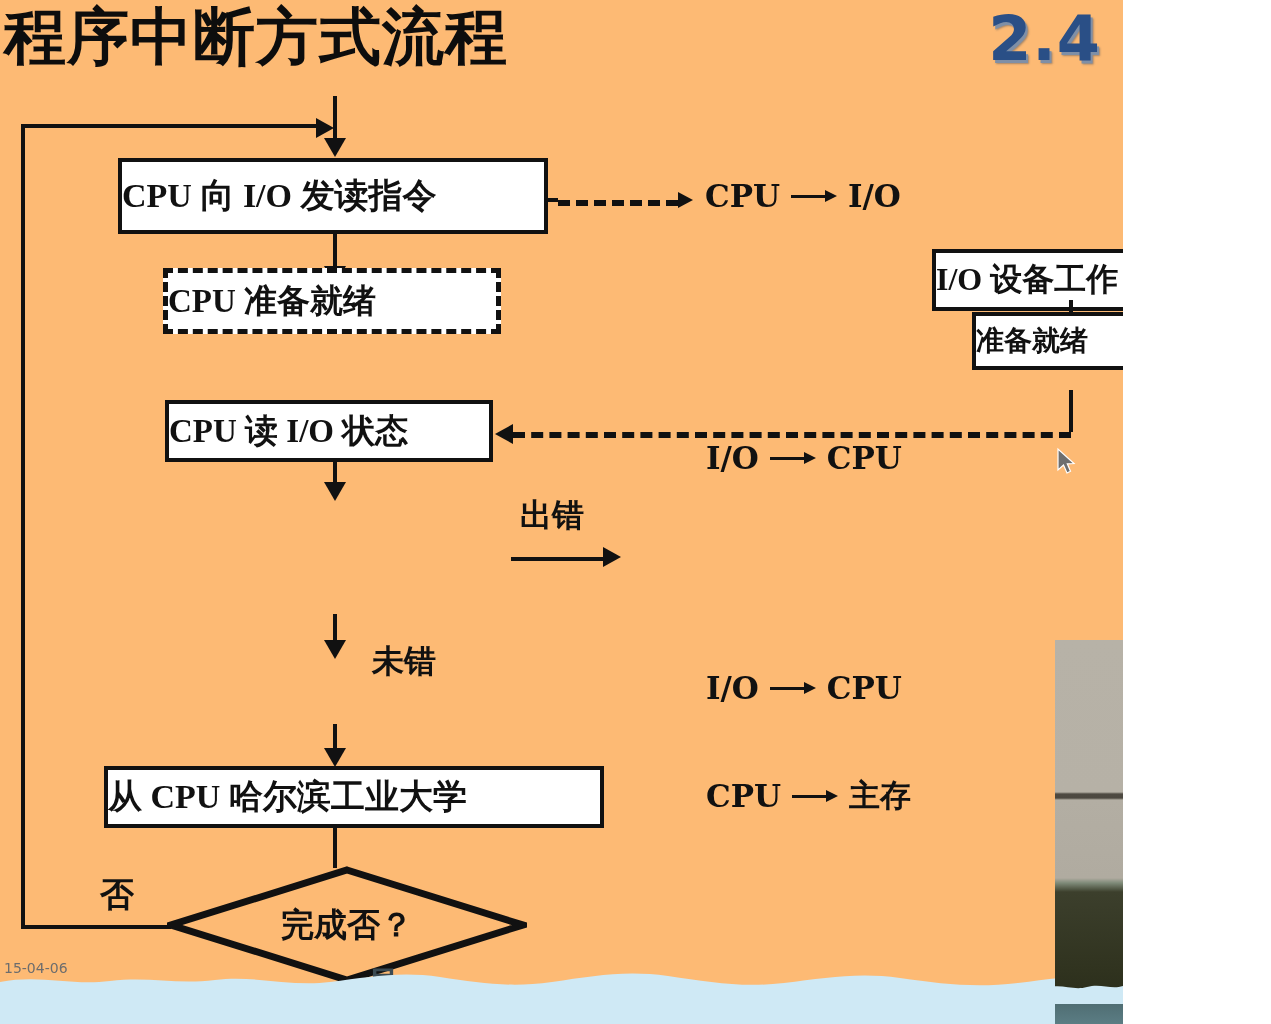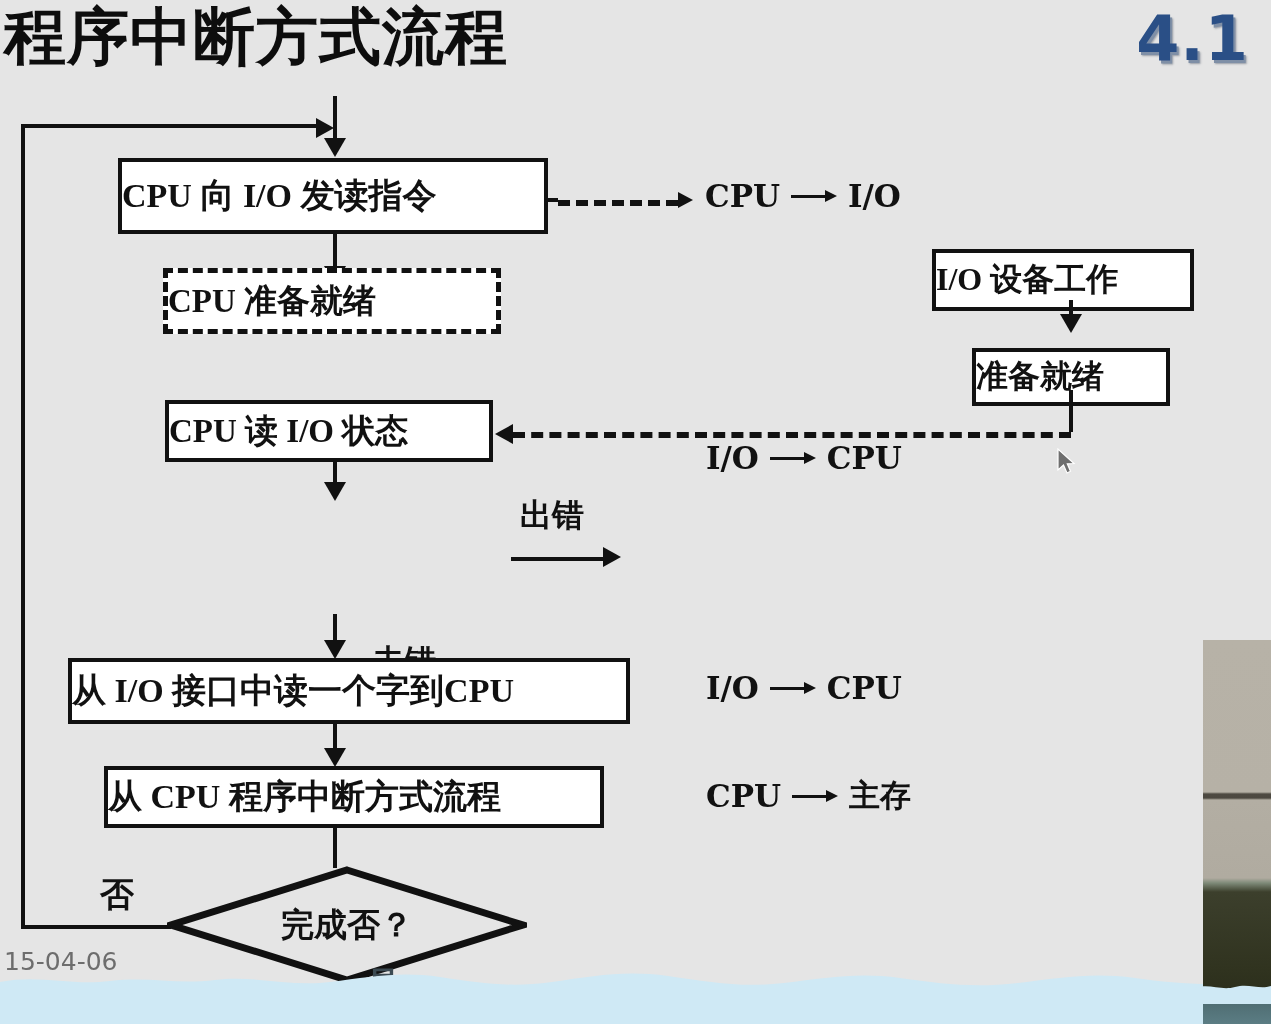--- a/index.html
+++ b/index.html
@@ -6,23 +6,23 @@
   html, body {
     margin: 0;
     padding: 0;
     background: #ffffff;
   }
   body {
     font-family: "Liberation Serif", "DejaVu Serif", serif;
   }
   #slide {
     position: relative;
-    width: 1271px;
+    width: 1123px;
     height: 1024px;
-    background: #e5e5e5;
+    background: #fdba74;
     overflow: hidden;
   }
 
   
   #slide-title {
     position: absolute;
     left: 4px;
     top: -2px;
     font-family: "DejaVu Serif", "Liberation Serif", serif;
     font-size: 62px;
@@ -179,21 +179,21 @@
     position: absolute;
     left: 0;
     bottom: 0;
     width: 1271px;
     height: 64px;
     pointer-events: none;
   }
   .footer-text {
     position: absolute;
     font-family: "DejaVu Sans", "Liberation Sans", sans-serif;
-    font-size: 25px;
+    font-size: 14px;
     color: #6d6d6d;
     white-space: nowrap;
   }
   #footer-date { left: 4px; bottom: 48px; }
   #footer-author { left: 477px; bottom: 48px; }
 
   
   #video-overlay {
     position: absolute;
     right: 0;
@@ -230,21 +230,21 @@
     height: 30px;
   }
 </style>
 </head>
 <body>
 
 <div id="slide">
 
   <div id="slide-title">程序中断方式流程</div>
 
-  <div id="slide-number">4.1</div>
+  <div id="slide-number">2.4</div>
 
   <div class="vline" style="left:21px; top:124px; height:805px;"></div>
 
   <div class="hline" style="left:21px; top:124px; width:300px;"></div>
   <div class="arrow-right" style="left:316px; top:118px;"></div>
 
   <div class="hline" style="left:21px; top:925px; width:150px;"></div>
 
   <div class="vline" style="left:333px; top:96px; height:46px;"></div>
   <div class="arrow-down" style="left:324px; top:138px;"></div>
@@ -270,21 +270,21 @@
     <span>CPU 准备就绪</span>
   </div>
 
   <div class="node solid" style="left:932px; top:249px; width:262px; height:62px; font-size:32px;">
     <span>I/O 设备工作</span>
   </div>
 
   <div class="vline" style="left:1069px; top:300px; height:22px;"></div>
   <div class="arrow-down" style="left:1060px; top:314px;"></div>
 
-  <div class="node solid" style="left:972px; top:348px; width:198px; height:58px; font-size:32px;">
+  <div class="node solid" style="left:972px; top:312px; width:198px; height:58px; font-size:28px;">
     <span>准备就绪</span>
   </div>
 
   <div class="vline" style="left:1069px; top:390px; height:42px;"></div>
   <div class="dash-h" style="left:513px; top:432px; width:558px;"></div>
   <div class="arrow-left" style="left:495px; top:424px;"></div>
 
 
   <div class="xfer" style="left:706px; top:440px;">
     <span>I/O</span>
@@ -301,35 +301,32 @@
 
 
   <div class="hline" style="left:511px; top:557px; width:95px;"></div>
   <div class="arrow-right" style="left:603px; top:547px;"></div>
   <div class="label" style="left:520px; top:494px; font-size:32px;">出错</div>
 
   <div class="vline" style="left:333px; top:614px; height:36px;"></div>
   <div class="arrow-down" style="left:324px; top:640px;"></div>
   <div class="label" style="left:372px; top:608px; font-size:32px;margin-top:32px;">未错</div>
 
-  <div class="node solid" style="left:68px; top:658px; width:562px; height:66px; font-size:34px;">
-    <span>从 I/O 接口中读一个字到CPU</span>
-  </div>
 
   <div class="xfer" style="left:706px; top:670px;">
     <span>I/O</span>
     <span class="glyph-arrow"></span>
     <span>CPU</span>
   </div>
 
   <div class="vline" style="left:333px; top:724px; height:32px;"></div>
   <div class="arrow-down" style="left:324px; top:748px;"></div>
 
   <div class="node solid" style="left:104px; top:766px; width:500px; height:62px; font-size:34px;">
-    <span>从 CPU 程序中断方式流程</span>
+    <span>从 CPU 哈尔滨工业大学</span>
   </div>
 
   <div class="xfer" style="left:706px; top:775px;">
     <span>CPU</span>
     <span class="glyph-arrow"></span>
     <span>主存</span>
   </div>
 
   <div class="vline" style="left:333px; top:828px; height:40px;"></div>
 

